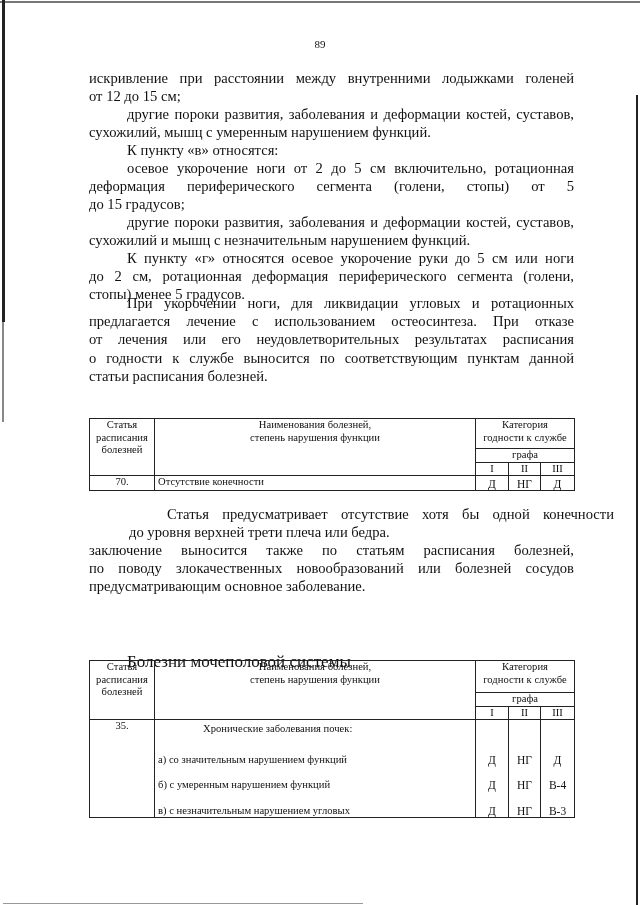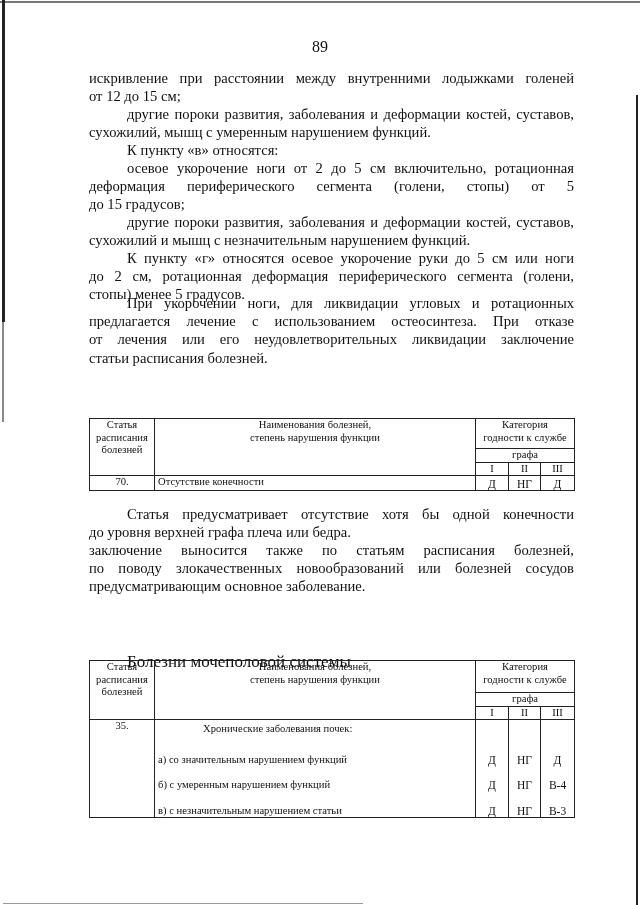--- a/index.html
+++ b/index.html
@@ -4,21 +4,21 @@
   <style>
     html, body { margin: 0; padding: 0; background: #ffffff; }
     body { width: 640px; height: 905px; position: relative; overflow: hidden;
            font-family: "Liberation Serif", "DejaVu Serif", serif; color: #111; }
     .scan-edge-left { position: absolute; left: 2px; top: 0; width: 3px; height: 322px; background: #222; }
     .scan-edge-left2 { position: absolute; left: 2px; top: 322px; width: 2px; height: 100px; background: #888; }
     .scan-edge-right { position: absolute; right: 2px; top: 95px; width: 2px; height: 810px; background: #222; }
     .scan-edge-top { position: absolute; left: 0; top: 1px; width: 640px; height: 2px; background: #777; }
     .scan-edge-bottom { position: absolute; left: 3px; top: 903px; width: 360px; height: 1px; background: #999; }
 
-    .page-number { position: absolute; top: 38px; left: 0; width: 640px; text-align: center; font-size: 16px; }
+    .page-number { position: absolute; top: 38px; left: 0; width: 640px; text-align: center; font-size: 11px; }
 
     .para { position: absolute; left: 89px; width: 485px; font-size: 14.6px; line-height: 18.2px;
             text-align: justify; text-align-last: left; margin: 0; }
     .line { display: block; }
     .just { text-align-last: justify; }
 
     table.dtab { position: absolute; left: 89px; width: 485px; border-collapse: collapse;
                  font-size: 10.6px; line-height: 12.5px; table-layout: fixed; }
     table.dtab td { border: 1px solid #222; padding: 0 3px; vertical-align: top; }
     .c { text-align: center; }
@@ -59,21 +59,22 @@
   <span class="line">сухожилий и мышц с незначительным нарушением функций.</span>
 </p>
 <p class="para" style="top:249px;">
   <span class="line just" style="padding-left:38px;">К пункту «г» относятся осевое укорочение руки до 5 см или ноги</span>
   <span class="line just">до 2 см, ротационная деформация периферического сегмента (голени,</span>
   <span class="line">стопы) менее 5 градусов.</span>
 </p>
 <p class="para" style="top:294px;">
   <span class="line just" style="padding-left:38px;">При укорочении ноги, для ликвидации угловых и ротационных</span>
   <span class="line just">предлагается лечение с использованием остеосинтеза. При отказе</span>
-  <span class="line just">от лечения или его неудовлетворительных ликвидации заключение</span>
+  <span class="line just">от лечения или его неудовлетворительных результатах расписания</span>
+  <span class="line just">о годности к службе выносится по соответствующим пунктам данной</span>
   <span class="line">статьи расписания болезней.</span>
 </p>
 
 <table class="dtab" style="top:418px;">
   <colgroup>
     <col style="width:65px">
       <col style="width:321px">
       <col style="width:33px">
       <col style="width:32px">
       <col style="width:34px">
@@ -105,23 +106,23 @@
   <tr style="height:15px;">
     <td class="c">70.</td>
     <td>Отсутствие конечности</td>
     <td class="cat-val">Д</td>
     <td class="cat-val">НГ</td>
     <td class="cat-val">Д</td>
   </tr>
 </tbody>
   </table>
 
-<p class="para" style="top:505px;">
+<p class="para" style="top:505px;margin-left:40px;">
   <span class="line just" style="padding-left:38px;">Статья предусматривает отсутствие хотя бы одной конечности</span>
-  <span class="line">до уровня верхней графа плеча или бедра.</span>
+  <span class="line">до уровня верхней трети плеча или бедра.</span>
 </p>
 <p class="para" style="top:541px;">
   <span class="line just">заключение выносится также по статьям расписания болезней,</span>
   <span class="line just">по поводу злокачественных новообразований или болезней сосудов</span>
   <span class="line">предусматривающим основное заболевание.</span>
 </p>
 
 <div class="section-title">Болезни мочеполовой системы</div>
 
 <table class="dtab" style="top:660px;">
@@ -169,19 +170,19 @@
     <td class="cat-val noborder-top noborder-bottom" style="padding-bottom:2px;">НГ</td>
     <td class="cat-val noborder-top noborder-bottom" style="padding-bottom:2px;">Д</td>
   </tr>
   <tr style="height:25px;">
     <td class="noborder-top noborder-bottom" style="vertical-align:bottom; padding-bottom:2px;">б) с умеренным нарушением функций</td>
     <td class="cat-val noborder-top noborder-bottom" style="padding-bottom:2px;">Д</td>
     <td class="cat-val noborder-top noborder-bottom" style="padding-bottom:2px;">НГ</td>
     <td class="cat-val noborder-top noborder-bottom" style="padding-bottom:2px;">В-4</td>
   </tr>
   <tr style="height:24px;">
-    <td class="noborder-top" style="vertical-align:bottom;">в) с незначительным нарушением статьи</td>
+    <td class="noborder-top" style="vertical-align:bottom;">в) с незначительным нарушением угловых</td>
     <td class="cat-val noborder-top">Д</td>
     <td class="cat-val noborder-top">НГ</td>
     <td class="cat-val noborder-top">В-3</td>
   </tr>
 </tbody>
   </table>
 
 </body></html>

